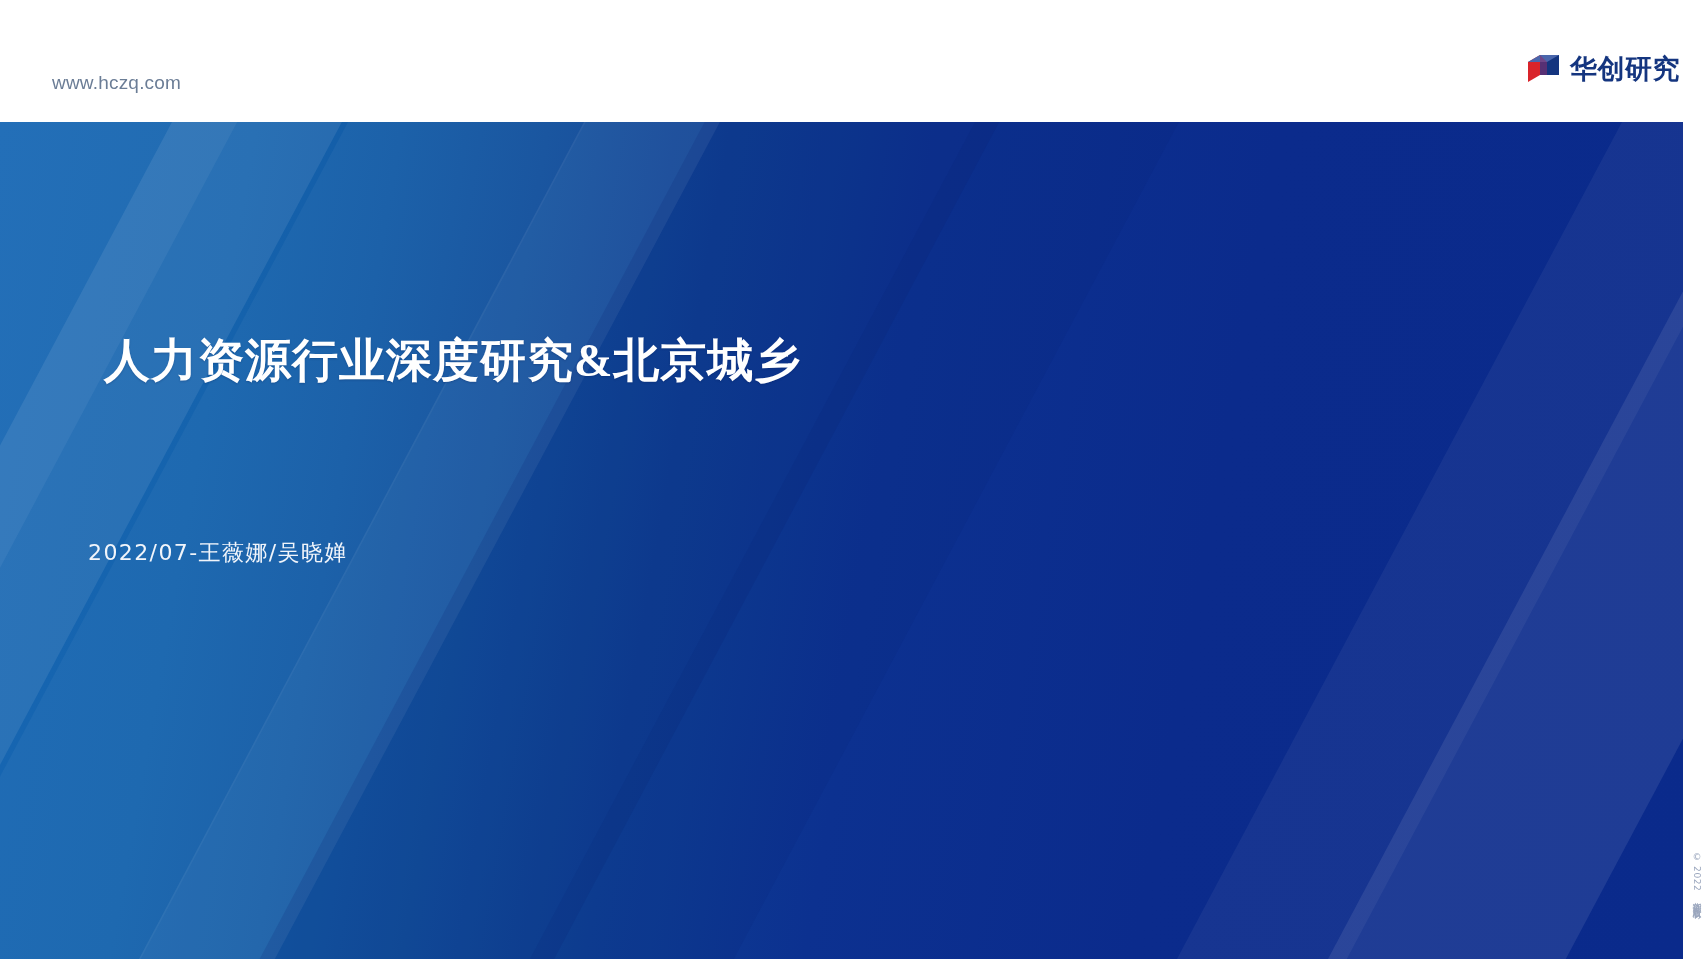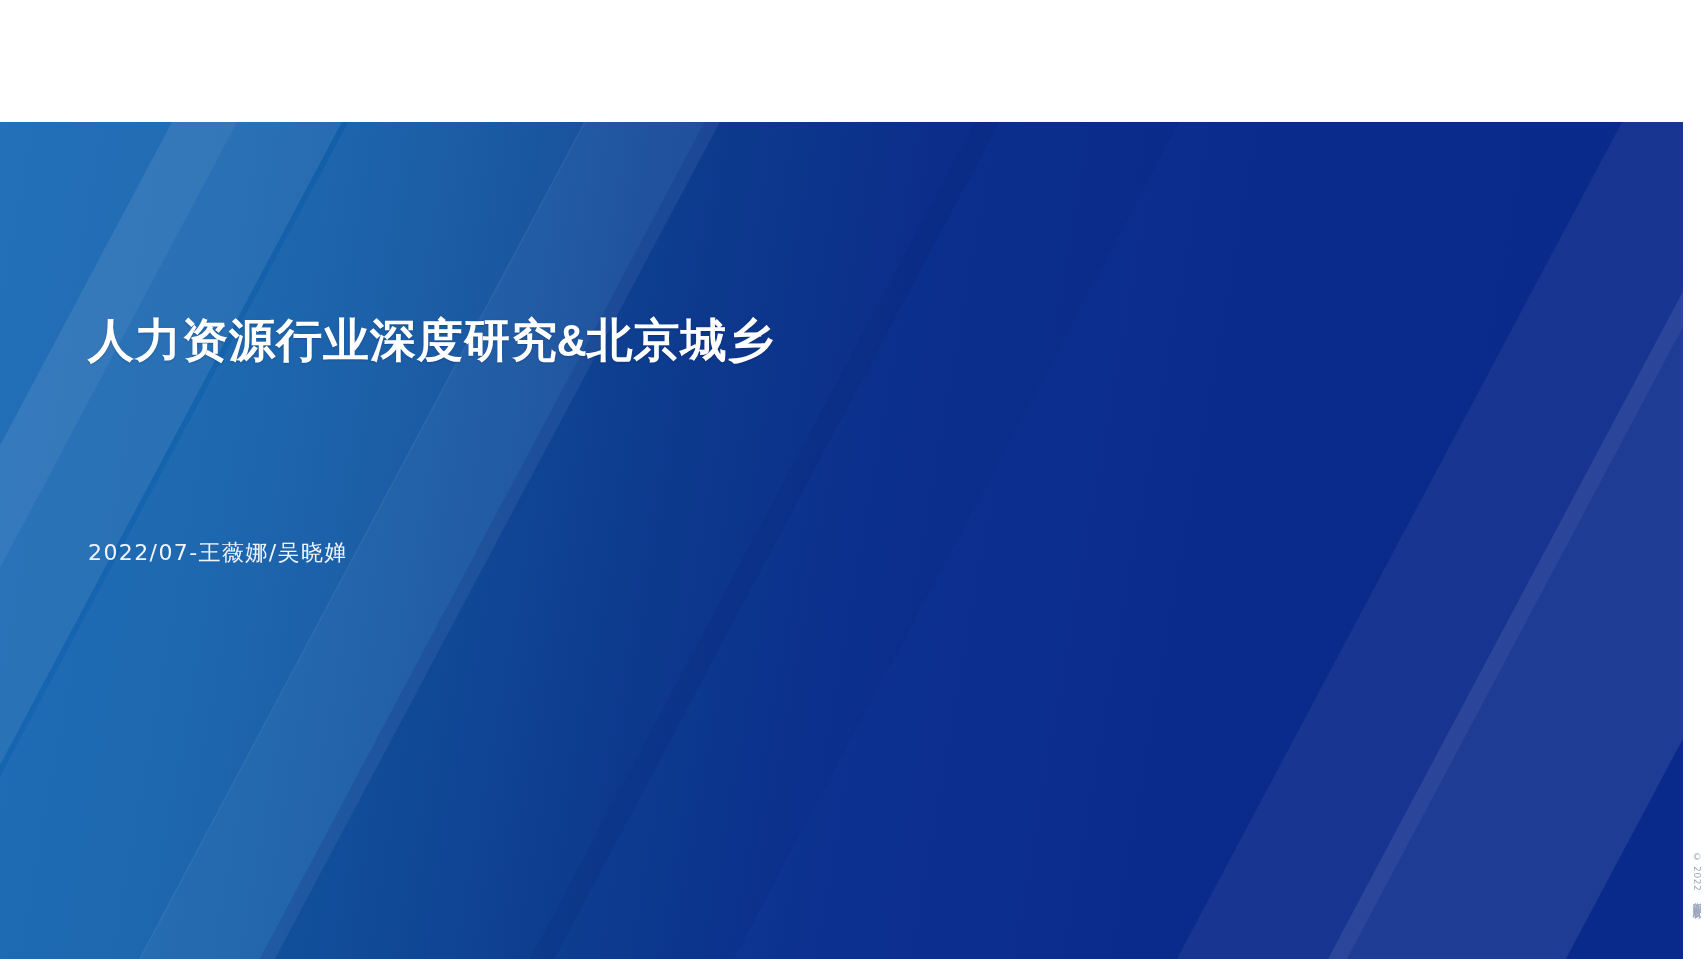--- a/index.html
+++ b/index.html
@@ -110,23 +110,23 @@
     left: 88px;
     top: 196px;
     z-index: 10;
   }
   .slide-title {
     font-size: 46px;
     font-weight: bold;
     color: #ffffff;
     letter-spacing: 1px;
     line-height: 1.16;
-    margin: 0;
-    white-space: nowrap;
-    font-family: Liberation Mono, monospace;
+    margin: 16px;
+    white-space: nowrap;
+    font-family: Liberation Serif, serif;
     text-shadow: 0 1px 2px rgba(3, 20, 70, 0.22);
   }
   .slide-subtitle {
     position: absolute;
     left: 88px;
     top: 420px;
     font-size: 22px;
     font-weight: normal;
     color: #f1f5fb;
     letter-spacing: 1.4px;
@@ -159,20 +159,37 @@
     white-space: nowrap;
     font-family: "DejaVu Sans", "Liberation Sans", sans-serif;
     z-index: 30;
   }
 </style>
 </head>
 <body>
 
 <div class="slide">
 
+  <div class="header">
+    <div class="site-url">www.hczq.com</div>
+
+    <div class="logo">
+      <svg class="logo-mark" viewBox="0 0 34 29">
+
+        <polygon points="1,8 13,1 13,21 1,28" fill="#d9242a"></polygon>
+
+        <polygon points="13,1 32,1 32,21 13,21" fill="#14357f"></polygon>
+
+        <polygon points="1,8 13,1 32,1 20,8" fill="#4a66ac"></polygon>
+
+        <polygon points="13,1 20,8 20,21 13,21" fill="#8e2b6b" opacity="0.55"></polygon>
+      </svg>
+      <div class="logo-text">华创研究</div>
+    </div>
+  </div>
 
   <div class="hero">
     <div class="hero-base"></div>
 
     <div class="band" style="left:-250px; width:230px; background:rgba(255,255,255,0.055);"></div>
     <div class="band" style="left:-60px; width:150px; background:rgba(255,255,255,0.085);"></div>
     <div class="band" style="left:120px; width:210px; background:rgba(255,255,255,0.04);"></div>
     <div class="band" style="left:350px; width:120px; background:rgba(255,255,255,0.075);"></div>
     <div class="band" style="left:480px; width:260px; background:rgba(10,30,110,0.16);"></div>
     <div class="band" style="left:745px; width:180px; background:rgba(10,28,105,0.10);"></div>

